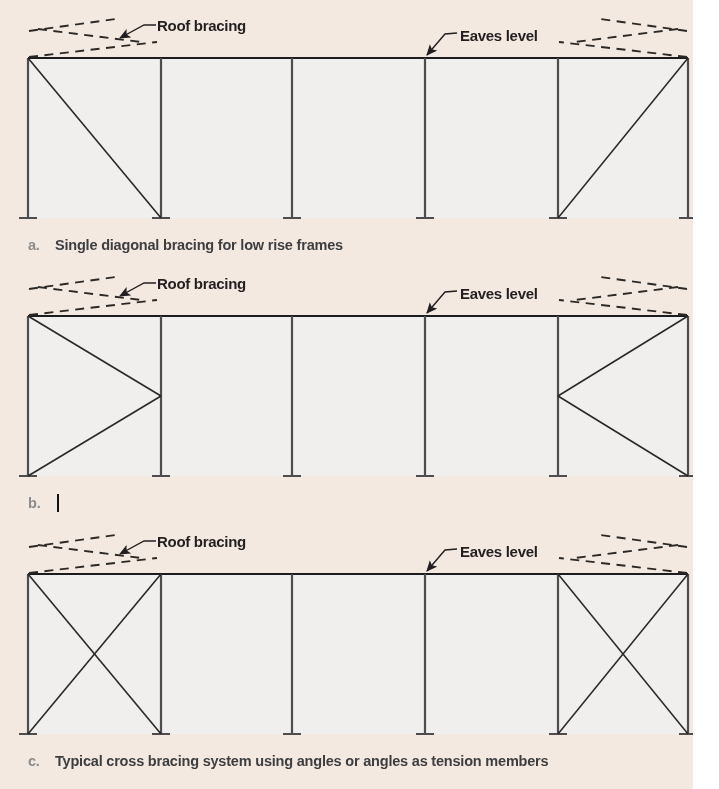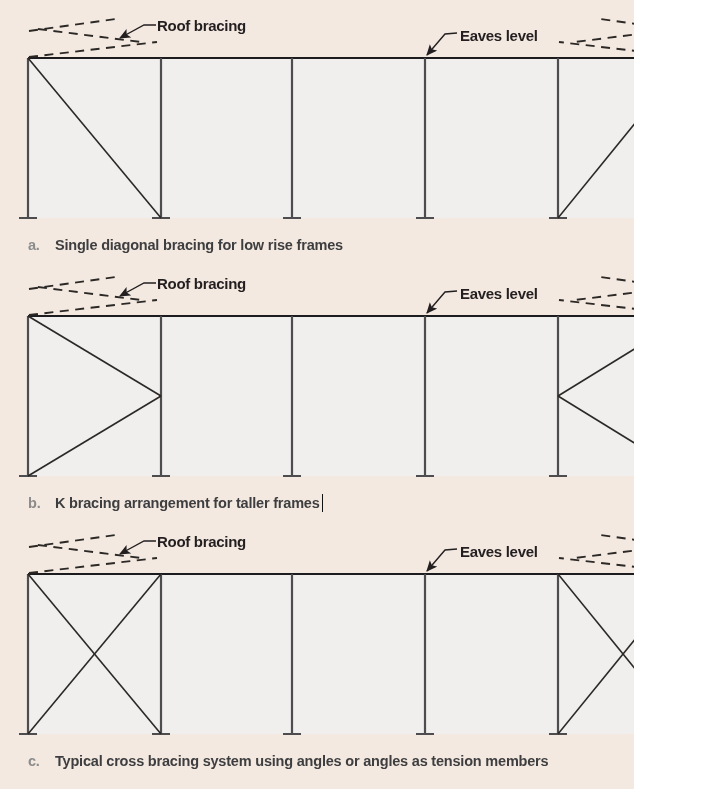--- a/index.html
+++ b/index.html
@@ -2,21 +2,21 @@
 <html style="--background: #f3e9e0; --panel-fill: #f0efed; --line-dark: #1c1c1e; --column-gray: #4d4d4f; --diagonal: #2b2826; --label-text-color: #231f20; --caption-letter-color: #8c8c8c; --caption-text-color: #3e3e40; --caret-color: #111111;"><head>
 <meta charset="utf-8">
 <style>
   :root{
     --background:#f3e9e0; --panel-fill:#f0efed; --line-dark:#1c1c1e;
     --column-gray:#4d4d4f; --diagonal:#2b2826; --label-text-color:#231f20;
     --caption-letter-color:#8c8c8c; --caption-text-color:#3e3e40; --caret-color:#111111;
   }
   html,body{margin:0;padding:0;}
   body{font-family:"Liberation Sans",sans-serif;}
-  .canvas{position:relative;width:634px;height:789px;background:var(--background);overflow:hidden;}
+  .canvas{position:relative;width:693px;height:789px;background:var(--background);overflow:hidden;}
   svg{position:absolute;left:0;top:0;}
   .panel-rect{fill:var(--panel-fill);stroke:none;}
   .eaves{stroke:var(--line-dark);stroke-width:2.2;}
   .col{stroke:var(--column-gray);stroke-width:2.2;}
   .tick{stroke:var(--column-gray);stroke-width:2;}
   .diag{stroke:var(--diagonal);stroke-width:1.6;}
   .dash{stroke:var(--diagonal);stroke-width:1.9;stroke-dasharray:9 6.5;fill:none;}
   .leader{stroke:var(--label-text-color);stroke-width:1.4;fill:none;}
   .ah{fill:var(--label-text-color);}
   .lbl{position:absolute;font-size:15px;font-weight:700;letter-spacing:-0.3px;
@@ -121,21 +121,20 @@
   <div class="lbl" style="left:157px;top:533px">Roof bracing</div>
   <div class="lbl" style="left:460px;top:543px">Eaves level</div>
 
   <div class="caption" style="top:236px">
     <span class="cap-letter">a.</span>
     <span class="cap-text">Single diagonal bracing for low rise frames</span>
   </div>
 
   <div class="caption" style="top:494px">
     <span class="cap-letter">b.</span>
-    <span class="cap-text">K bracing arrangement for taller frames</span>
     <span class="caret"></span>
   </div>
 
   <div class="caption" style="top:752px">
     <span class="cap-letter">c.</span>
     <span class="cap-text">Typical cross bracing system using angles or angles as tension members</span>
   </div>
 
 </div>
 

